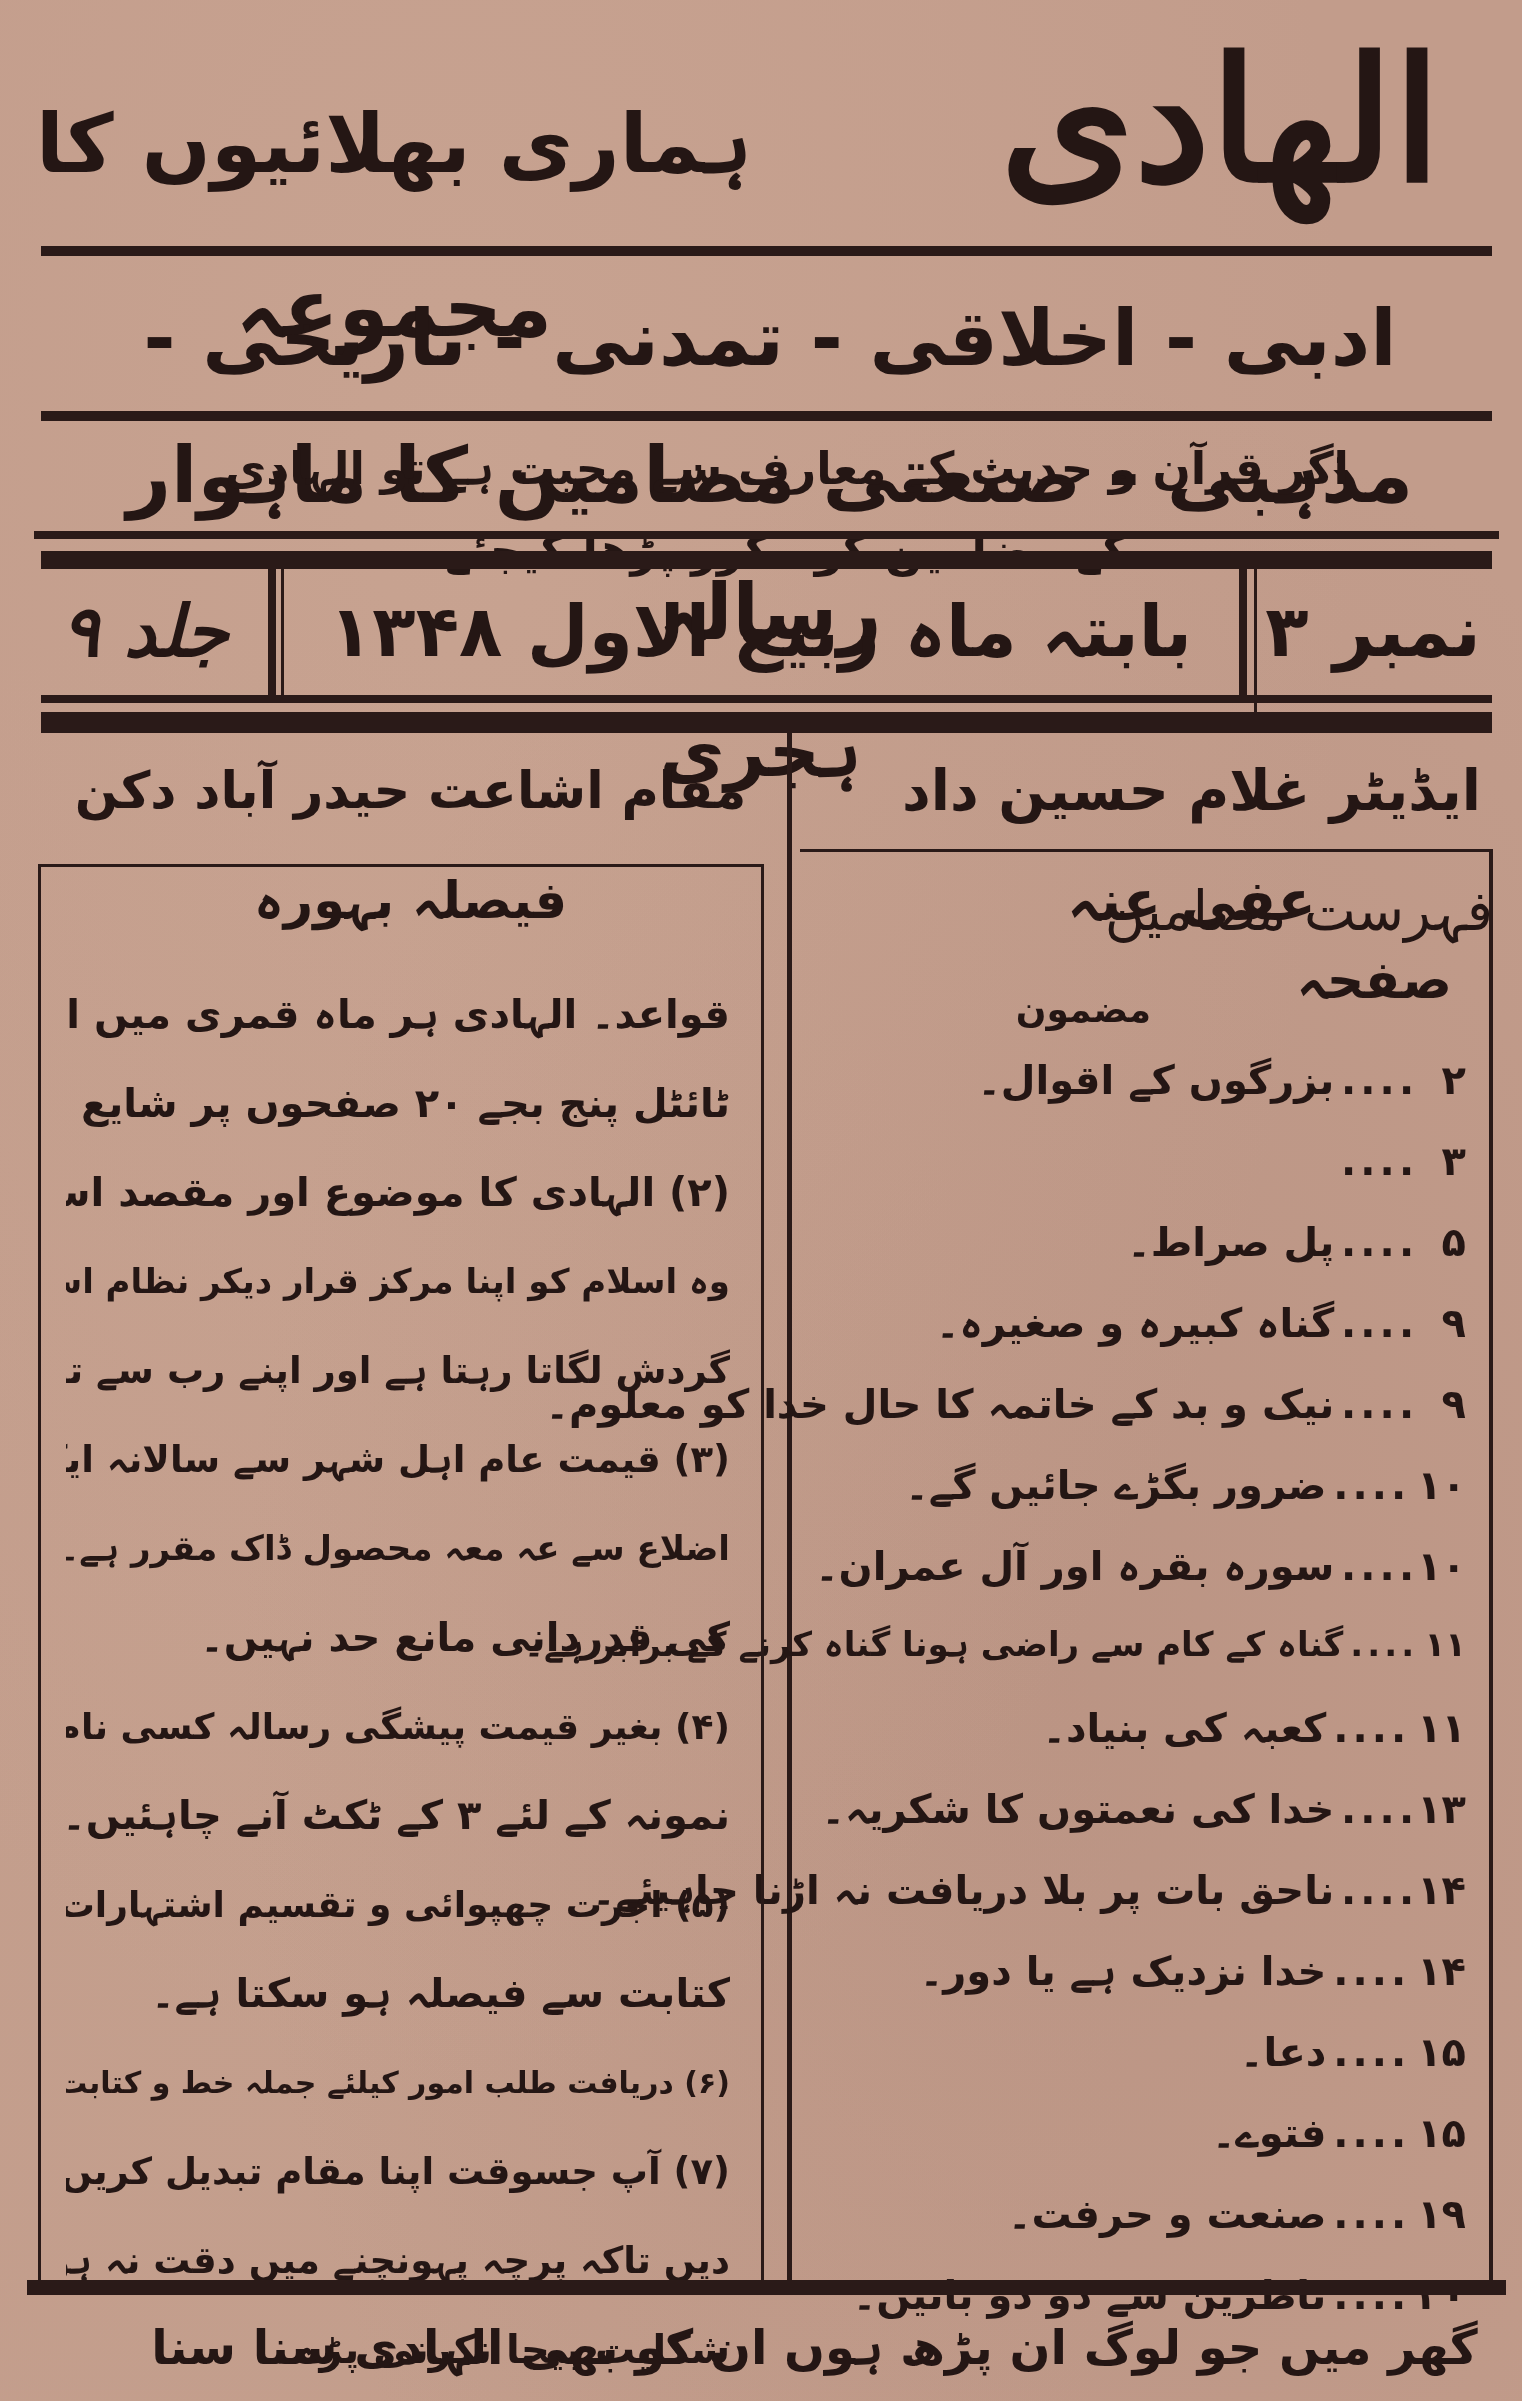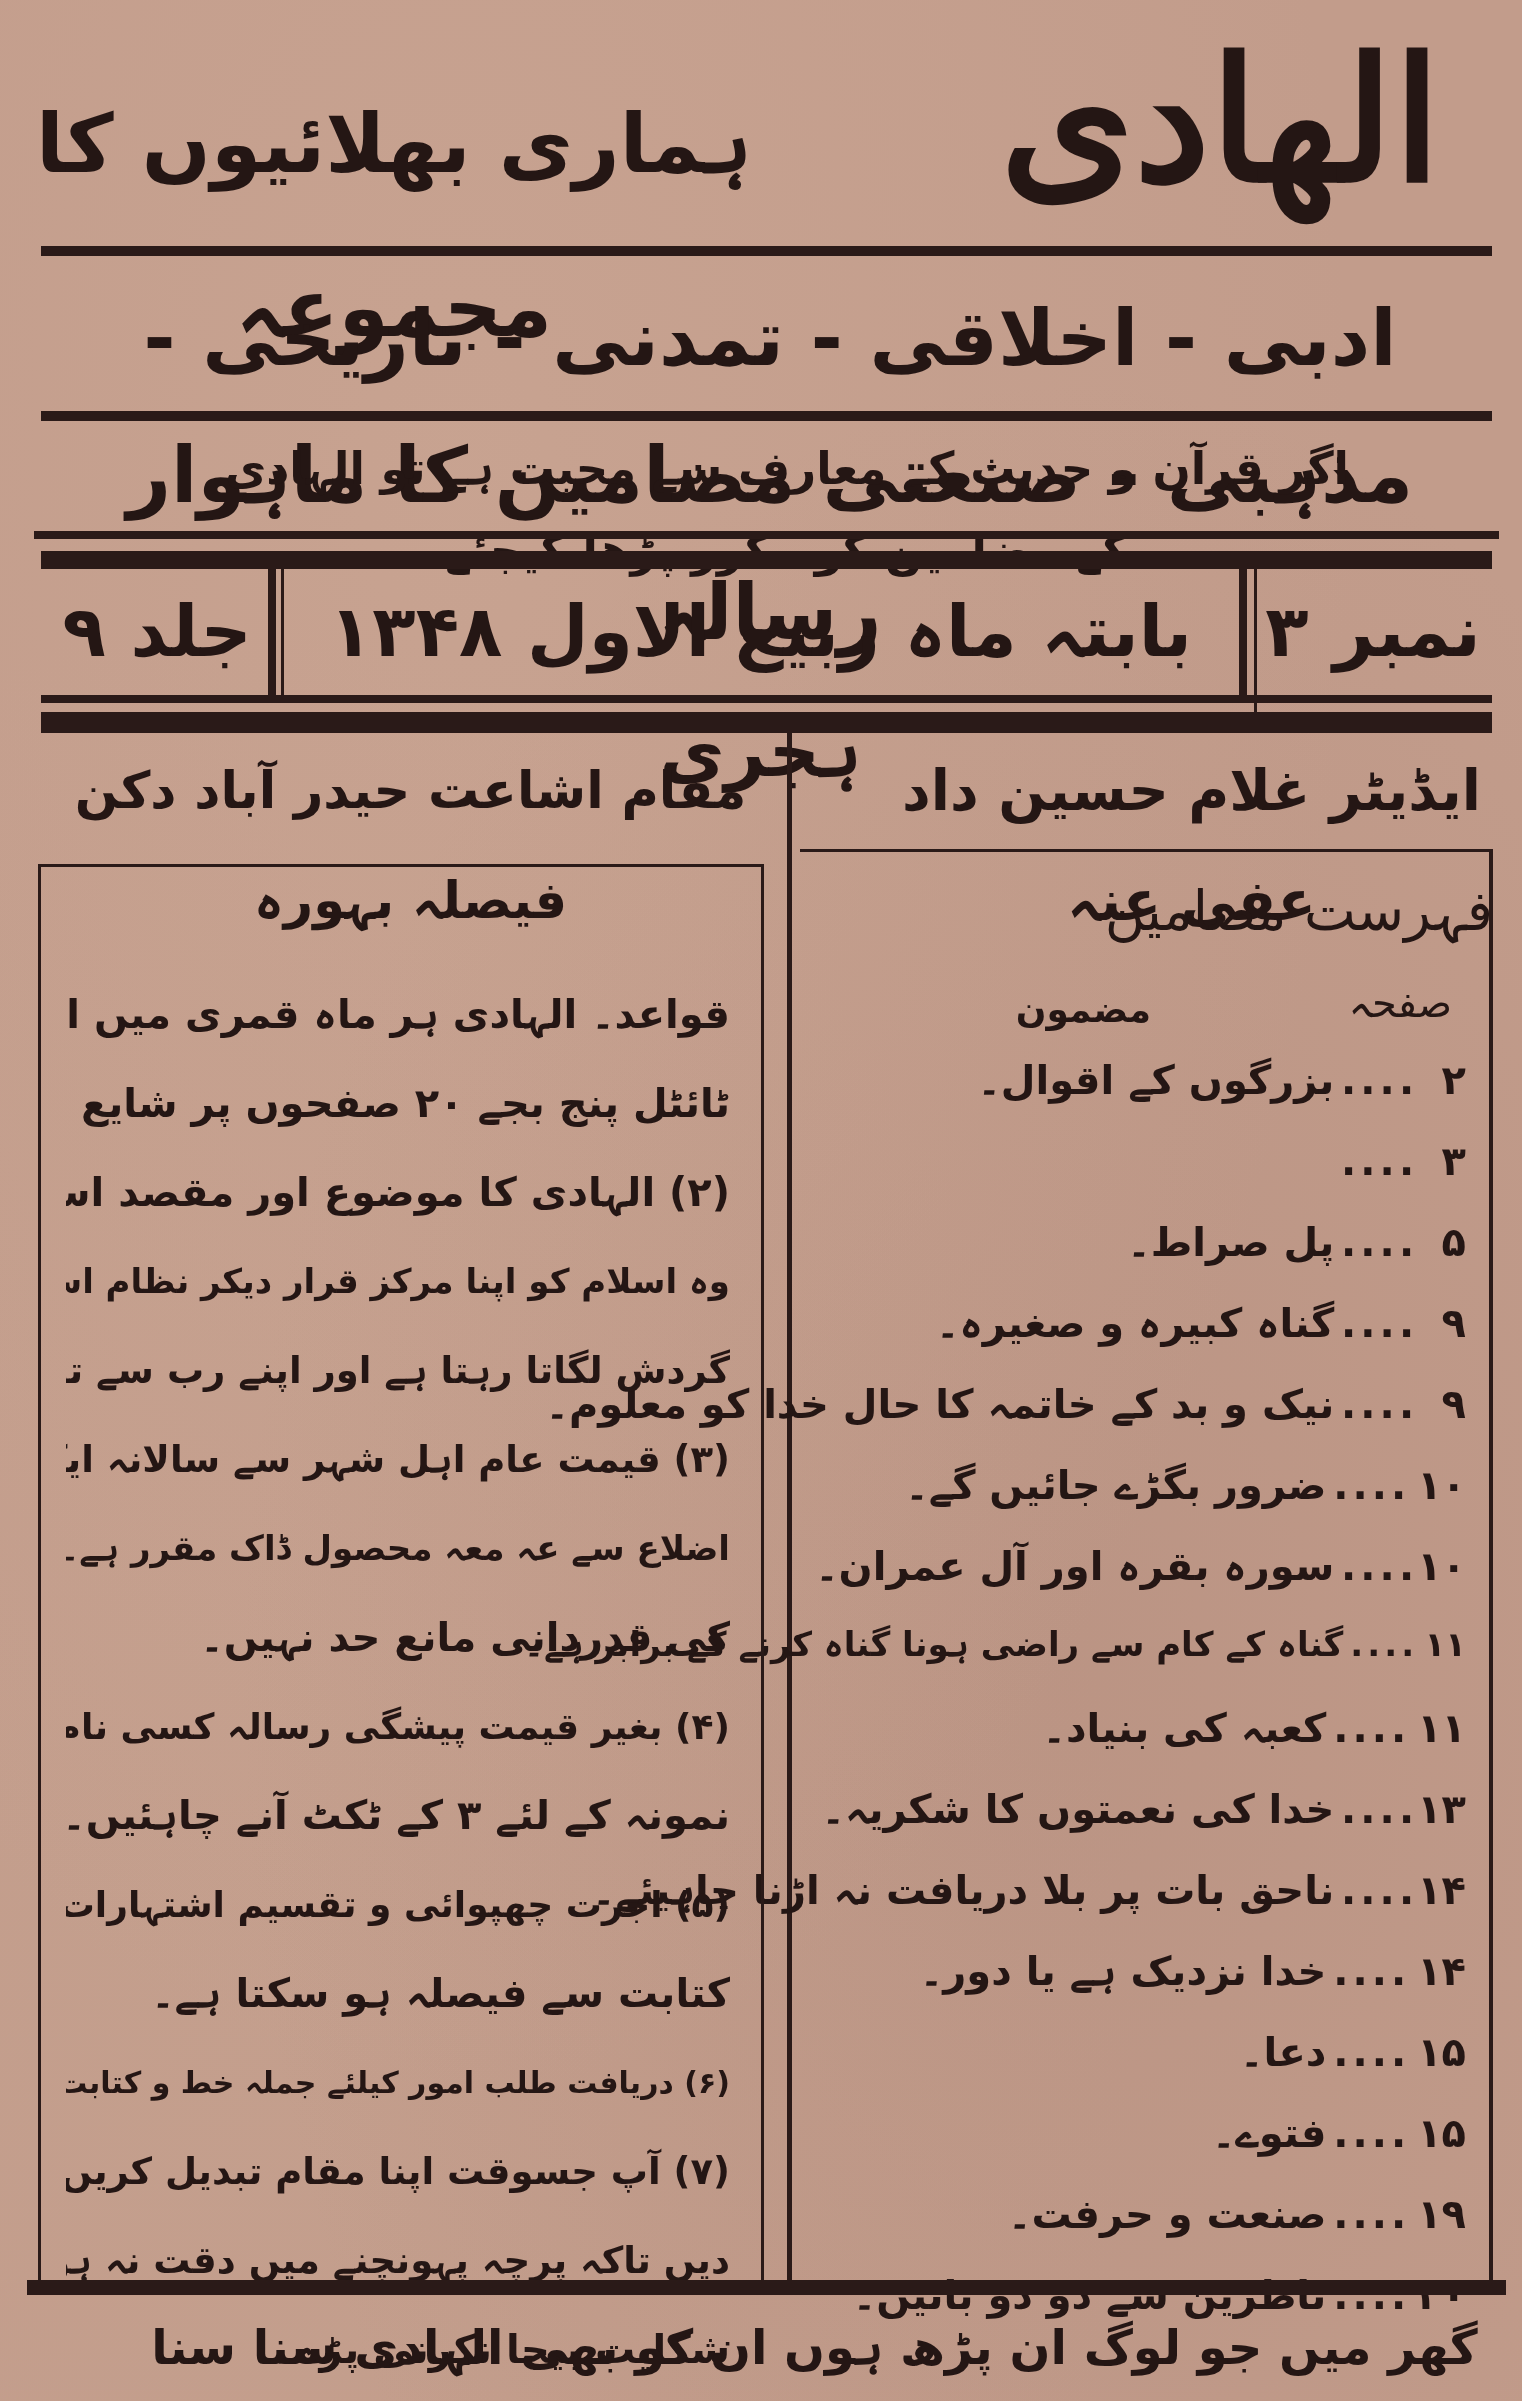--- a/index.html
+++ b/index.html
@@ -30,27 +30,27 @@
     left:48px; top:270px; width:1444px; height:137px;
     font-size:77px; font-weight:bold; line-height:137px; text-align:center;
   }
   .quran-line {
     left:205px; top:428px; width:1164px; height:82px;
     font-size:45px; font-weight:bold; line-height:82px; text-align:center;
   }
   .issue-cell { top:572px; height:120px; line-height:120px; font-weight:bold; text-align:center; }
   .issue-number { left:1253px; width:240px; font-size:71px; }
   .issue-date { left:288px; width:945px; font-size:71px; }
-  .issue-volume { left:44px; width:226px; font-size:71px; }
+  .issue-volume { left:32px; width:226px; font-size:71px;font-style:italic; }
   .hdr-cell { top:736px; height:110px; line-height:110px; font-weight:bold; text-align:center; font-size:56px; }
   .editor { left:846px; width:691px; }
   .address { left:41px; width:739px; font-size:51px; }
   .box { position:absolute; border:3.4px solid #2a1a18; box-sizing:border-box; }
   .toc-title { position:absolute; left:0; right:0; top:27px; text-align:right; font-size:55px; font-weight:normal; }
-  .toc-head-page { position:absolute; right:41px; top:128px; font-size:40px; font-weight:normal; }
+  .toc-head-page { position:absolute; right:41px; top:98px; font-size:52px; font-weight:bold; }
   .toc-head-subject { position:absolute; right:342px; top:137px; font-size:36px; font-weight:bold; }
   .toc-list { position:absolute; right:27px; top:205px; width:643px; list-style:none; margin:0; padding:0; }
   .toc-item { display:flex; flex-direction:row; align-items:baseline; height:81px; font-size:40px; font-weight:bold; white-space:nowrap; }
   .toc-page { min-width:41px; text-align:right; }
   .toc-dots { letter-spacing:4.1px; padding:0 6.8px; }
   .rules-list { position:absolute; right:31px; top:103px; width:664px; margin:0; padding:0; list-style:none; }
   .rule-line { font-size:40px; font-weight:bold; line-height:89px; height:89px; white-space:nowrap; overflow:hidden; text-align:right; }
   .footer-note { left:137px; top:2310px; width:1355px; height:75px; font-size:48px; font-weight:bold; line-height:75px; text-align:center; }
 </style>
 </head>

